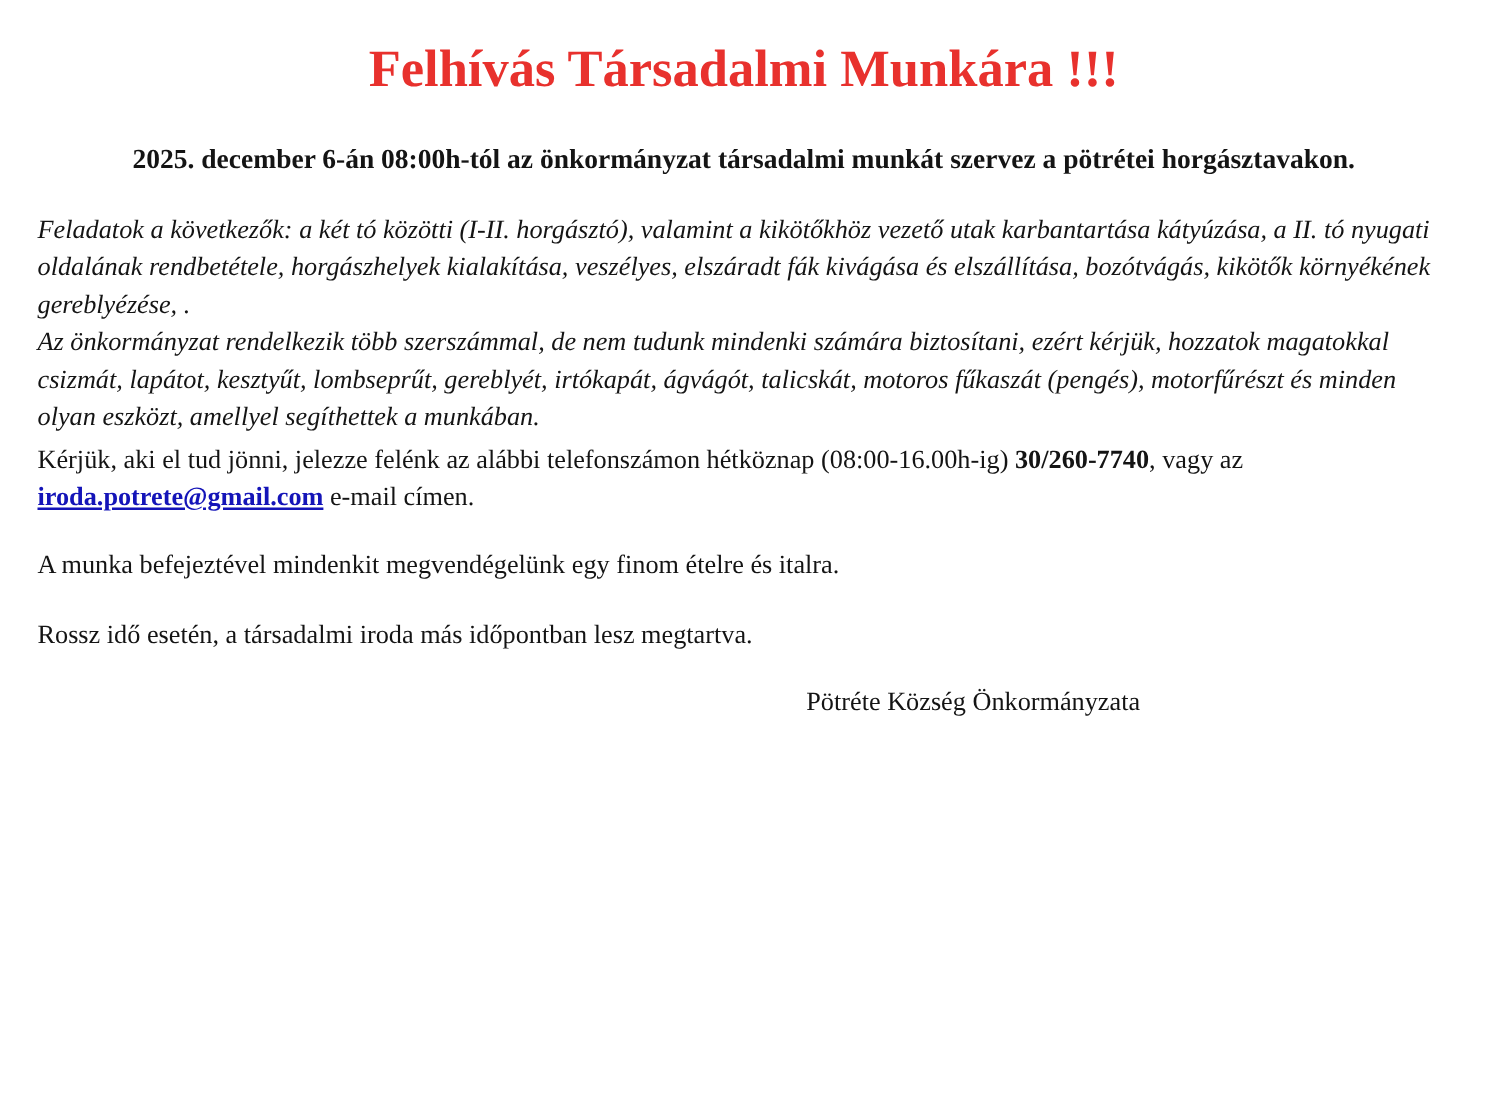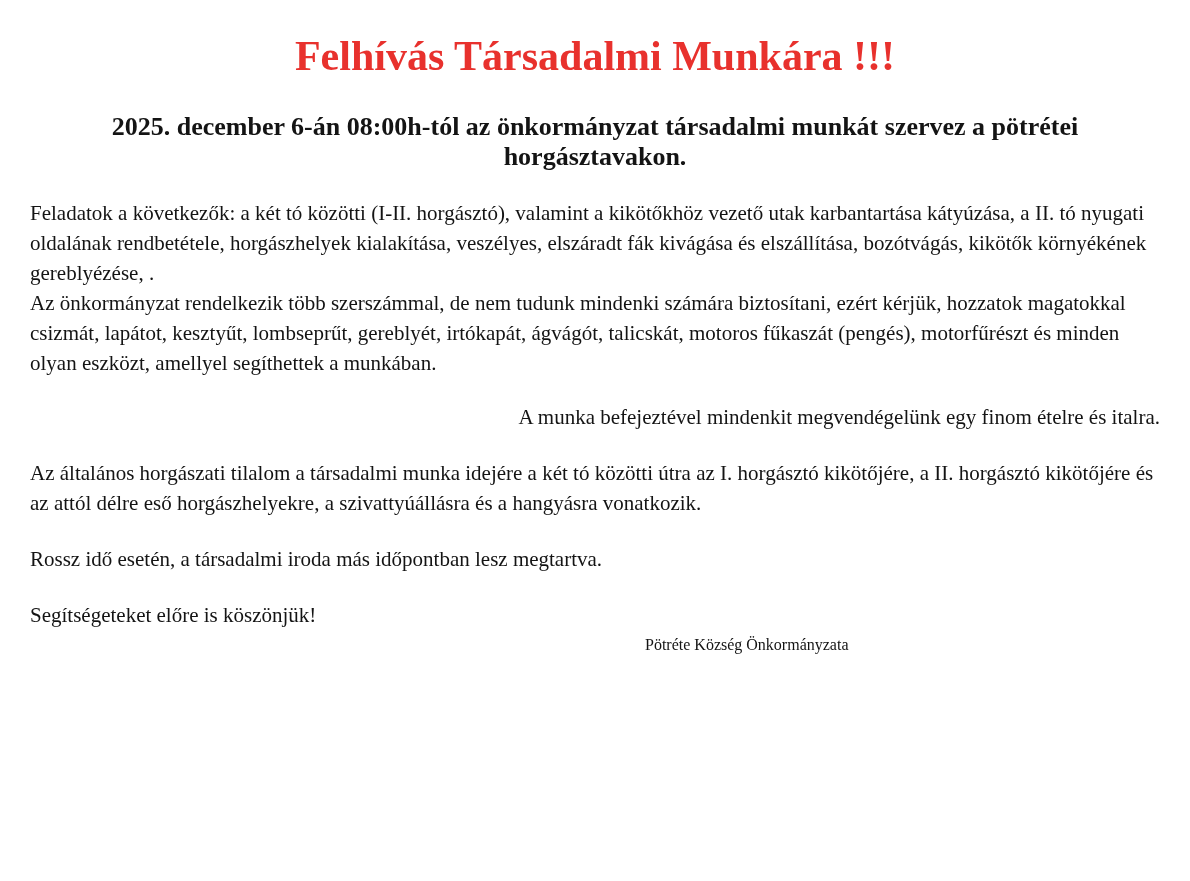--- a/index.html
+++ b/index.html
@@ -36,45 +36,45 @@
     margin-top: 30px;
     text-align: center;
     font-weight: bold;
     font-size: 23px;
     line-height: 31px;
   }
   .announcement {
     margin-top: 32px;
     text-align: center;
     font-weight: bold;
-    font-size: 26px;
+    font-size: 22px;
     line-height: 30px;
   }
   .para {
     font-size: 21px;
     line-height: 30px;
   }
-  .para-tasks      { margin-top: 26px; }
+  .para-tasks      { margin-top: 26px; font-style: italic; }
   .para-gathering  { margin-top: 22px; }
   .para-contact    { margin-top: 4px;  }
-  .para-hospitality{ margin-top: 24px; text-align: right; }
+  .para-hospitality{ margin-top: 24px; }
   .para-prohibition{ margin-top: 26px; }
   .para-badweather { margin-top: 26px; }
   .para-thanks     { margin-top: 26px; }
   .bold { font-weight: bold; }
   .email-link {
     color: var(--link-blue);
     font-weight: bold;
     text-decoration: underline;
     cursor: pointer;
   }
   .signature {
-    margin-top: 0;
+    margin-top: 24px;
     margin-left: 615px;
-    font-size: 16px;
+    font-size: 21px;
     line-height: 30px;
   }
 </style>
 </head>
 <body>
 
 <div class="page">
 
   <h1 class="title">Felhívás Társadalmi Munkára !!!</h1>
 
@@ -82,24 +82,23 @@
   </div>
 
   <div class="announcement">2025. december 6-án 08:00h-tól az önkormányzat társadalmi munkát szervez a pötrétei horgásztavakon.</div>
 
   <div class="para para-tasks">
     <div>Feladatok a következők: a két tó közötti (I-II. horgásztó), valamint a kikötőkhöz vezető utak karbantartása kátyúzása, a II. tó nyugati oldalának rendbetétele, horgászhelyek kialakítása, veszélyes, elszáradt fák kivágása és elszállítása, bozótvágás, kikötők környékének gereblyézése, .</div>
     <div>Az önkormányzat rendelkezik több szerszámmal, de nem tudunk mindenki számára biztosítani, ezért kérjük, hozzatok magatokkal csizmát, lapátot, kesztyűt, lombseprűt, gereblyét, irtókapát, ágvágót, talicskát, motoros fűkaszát (pengés), motorfűrészt és minden olyan eszközt, amellyel segíthettek a munkában.</div>
   </div>
 
 
+  <div class="para para-contact"><span>Kérjük, aki el tud jönni, jelezze felénk az alábbi telefonszámon hétköznap (08:00-16.00h-ig) </span><span class="bold">30/260-7740</span><span>, vagy az </span><a class="email-link">iroda.potrete@gmail.com</a><span> e-mail címen.</span></div>
 
   <div class="para para-hospitality">A munka befejeztével mindenkit megvendégelünk egy finom ételre és italra.</div>
 
-  <div class="para para-prohibition">Az általános horgászati tilalom a társadalmi munka idejére a két tó közötti útra az I. horgásztó kikötőjére, a II. horgásztó kikötőjére és az attól délre eső horgászhelyekre, a szivattyúállásra és a hangyásra vonatkozik.</div>
 
   <div class="para para-badweather">Rossz idő esetén, a társadalmi iroda más időpontban lesz megtartva.</div>
 
-  <div class="para para-thanks">Segítségeteket előre is köszönjük!</div>
 
   <div class="signature">Pötréte Község Önkormányzata</div>
 
 </div>
 
 </body></html>

